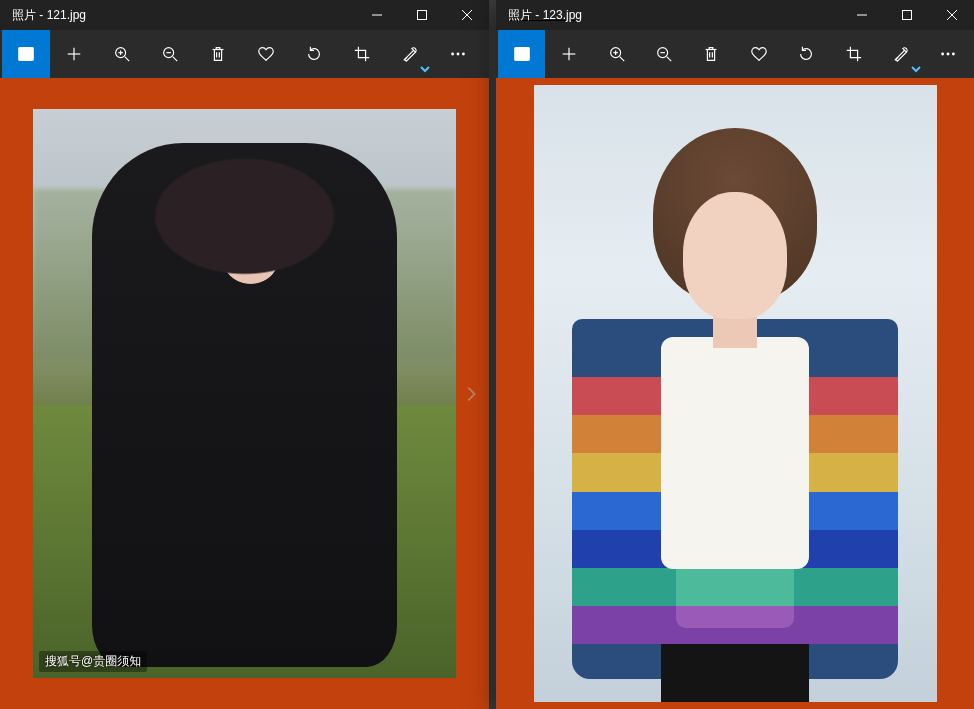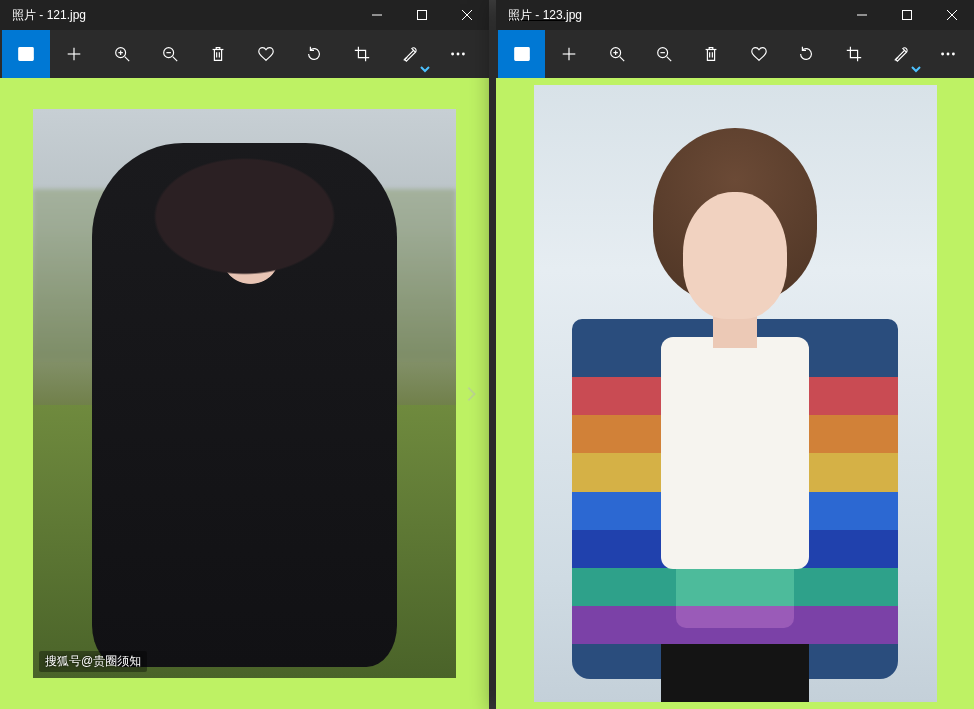--- a/index.html
+++ b/index.html
@@ -10,21 +10,21 @@
   .tbtn{width:45px;height:30px;display:flex;align-items:center;justify-content:center;cursor:pointer}
   .tbtn svg{width:10px;height:10px;stroke:#fff;stroke-width:1;fill:none}
   .toolbar{height:48px;display:flex;align-items:center;background:#2b2b2b;padding:0 2px}
   .tool{width:48px;height:48px;display:flex;align-items:center;justify-content:center;cursor:pointer;position:relative}
   .tool.active{background:#0078d4}
   .tool svg{width:18px;height:18px;stroke:#fff;stroke-width:1.3;fill:none}
   .tool.active svg{stroke:#fff;fill:#fff}
   .tool .chev{position:absolute;right:4px;bottom:8px;width:10px;height:10px}
   .tool .chev svg{width:10px;height:10px;stroke:#4cc2ff;stroke-width:2;fill:none}
   .tool.more svg{stroke:none;fill:#fff}
-  .viewer{flex:1;display:flex;align-items:center;justify-content:center;background:#bef264;position:relative;overflow:hidden}
+  .viewer{flex:1;display:flex;align-items:center;justify-content:center;background:#c2410c;position:relative;overflow:hidden}
   .navbtn{position:absolute;top:50%;transform:translateY(-50%);width:36px;height:72px;display:flex;align-items:center;justify-content:center;cursor:pointer;opacity:.5}
   .navbtn svg{width:18px;height:18px;stroke:#bbb;stroke-width:2;fill:none}
   .navbtn.next{right:0}
 
   
   .photo{position:relative;overflow:hidden}
   .photo.p1{width:423px;height:569px;background:linear-gradient(to bottom,#c7cfd4 0%,#b8c1c5 20%,#6a7a3f 55%,#577233 85%,#4e6a2f 100%)}
   .photo.p2{width:403px;height:617px;background:linear-gradient(to bottom,#d8e2e8 0%,#e6edf2 30%,#cfdbe3 80%,#c4d0d9 100%)}
   
   .p1 .grass{position:absolute;left:0;right:0;bottom:0;top:52%;background:linear-gradient(#6f8a3e,#4a6329)}

